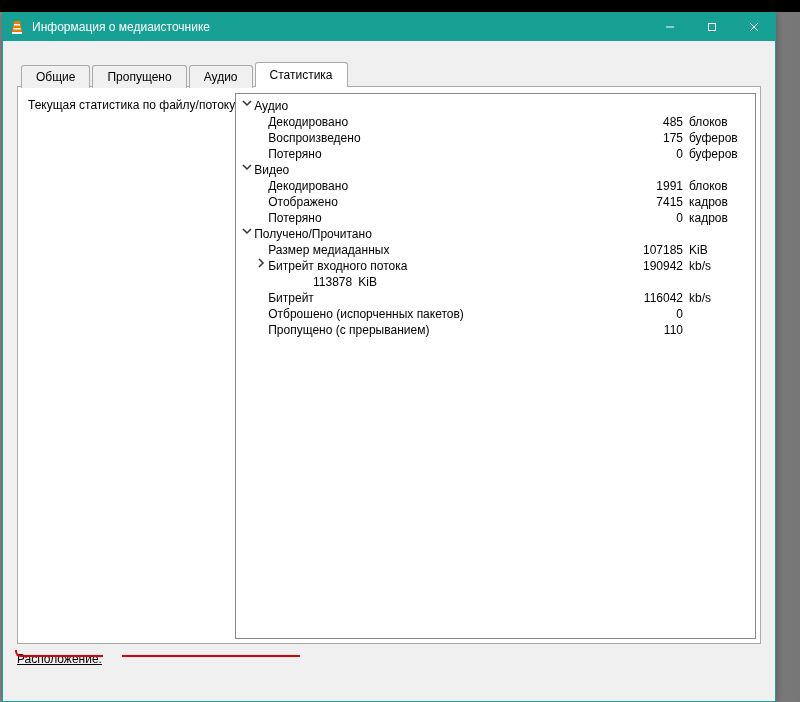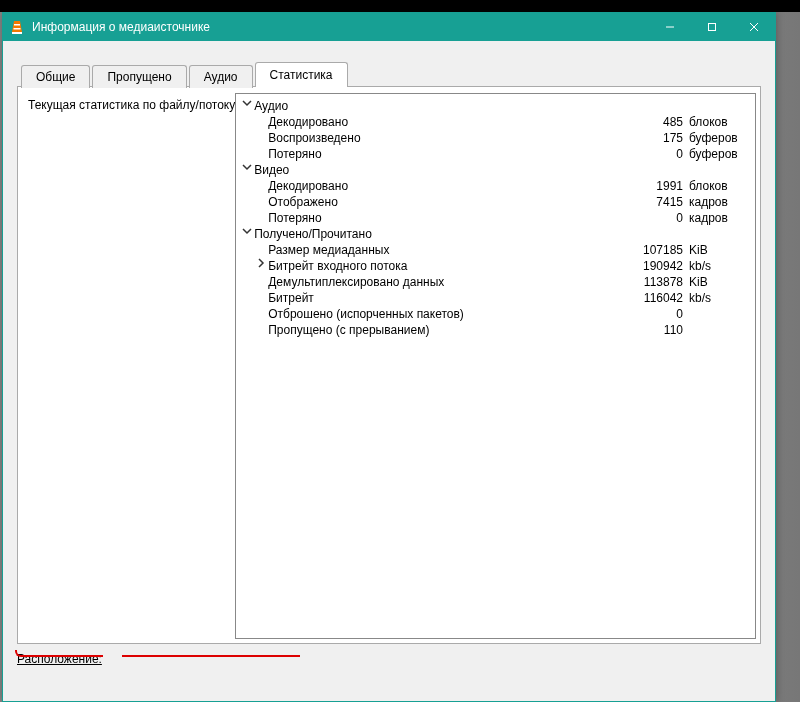--- a/index.html
+++ b/index.html
@@ -156,21 +156,20 @@
           <span class="exp">
               <svg viewBox="0 0 10 10">
                 <path d="M3 1 L7 5 L3 9" fill="none" stroke="#333" stroke-width="1.5"></path>
               </svg>
             </span>
           <span class="lbl">Битрейт входного потока</span>
             <span class="val">190942</span>
             <span class="unit">kb/s</span>
         </div>
         <div class="row ind-2">
-            <span class="lbl">Демультиплексировано данных</span>
             <span class="val">113878</span>
             <span class="unit">KiB</span>
           </div>
         <div class="row ind-2">
             <span class="lbl">Битрейт</span>
             <span class="val">116042</span>
             <span class="unit">kb/s</span>
           </div>
         <div class="row ind-2">
             <span class="lbl">Отброшено (испорченных пакетов)</span>

